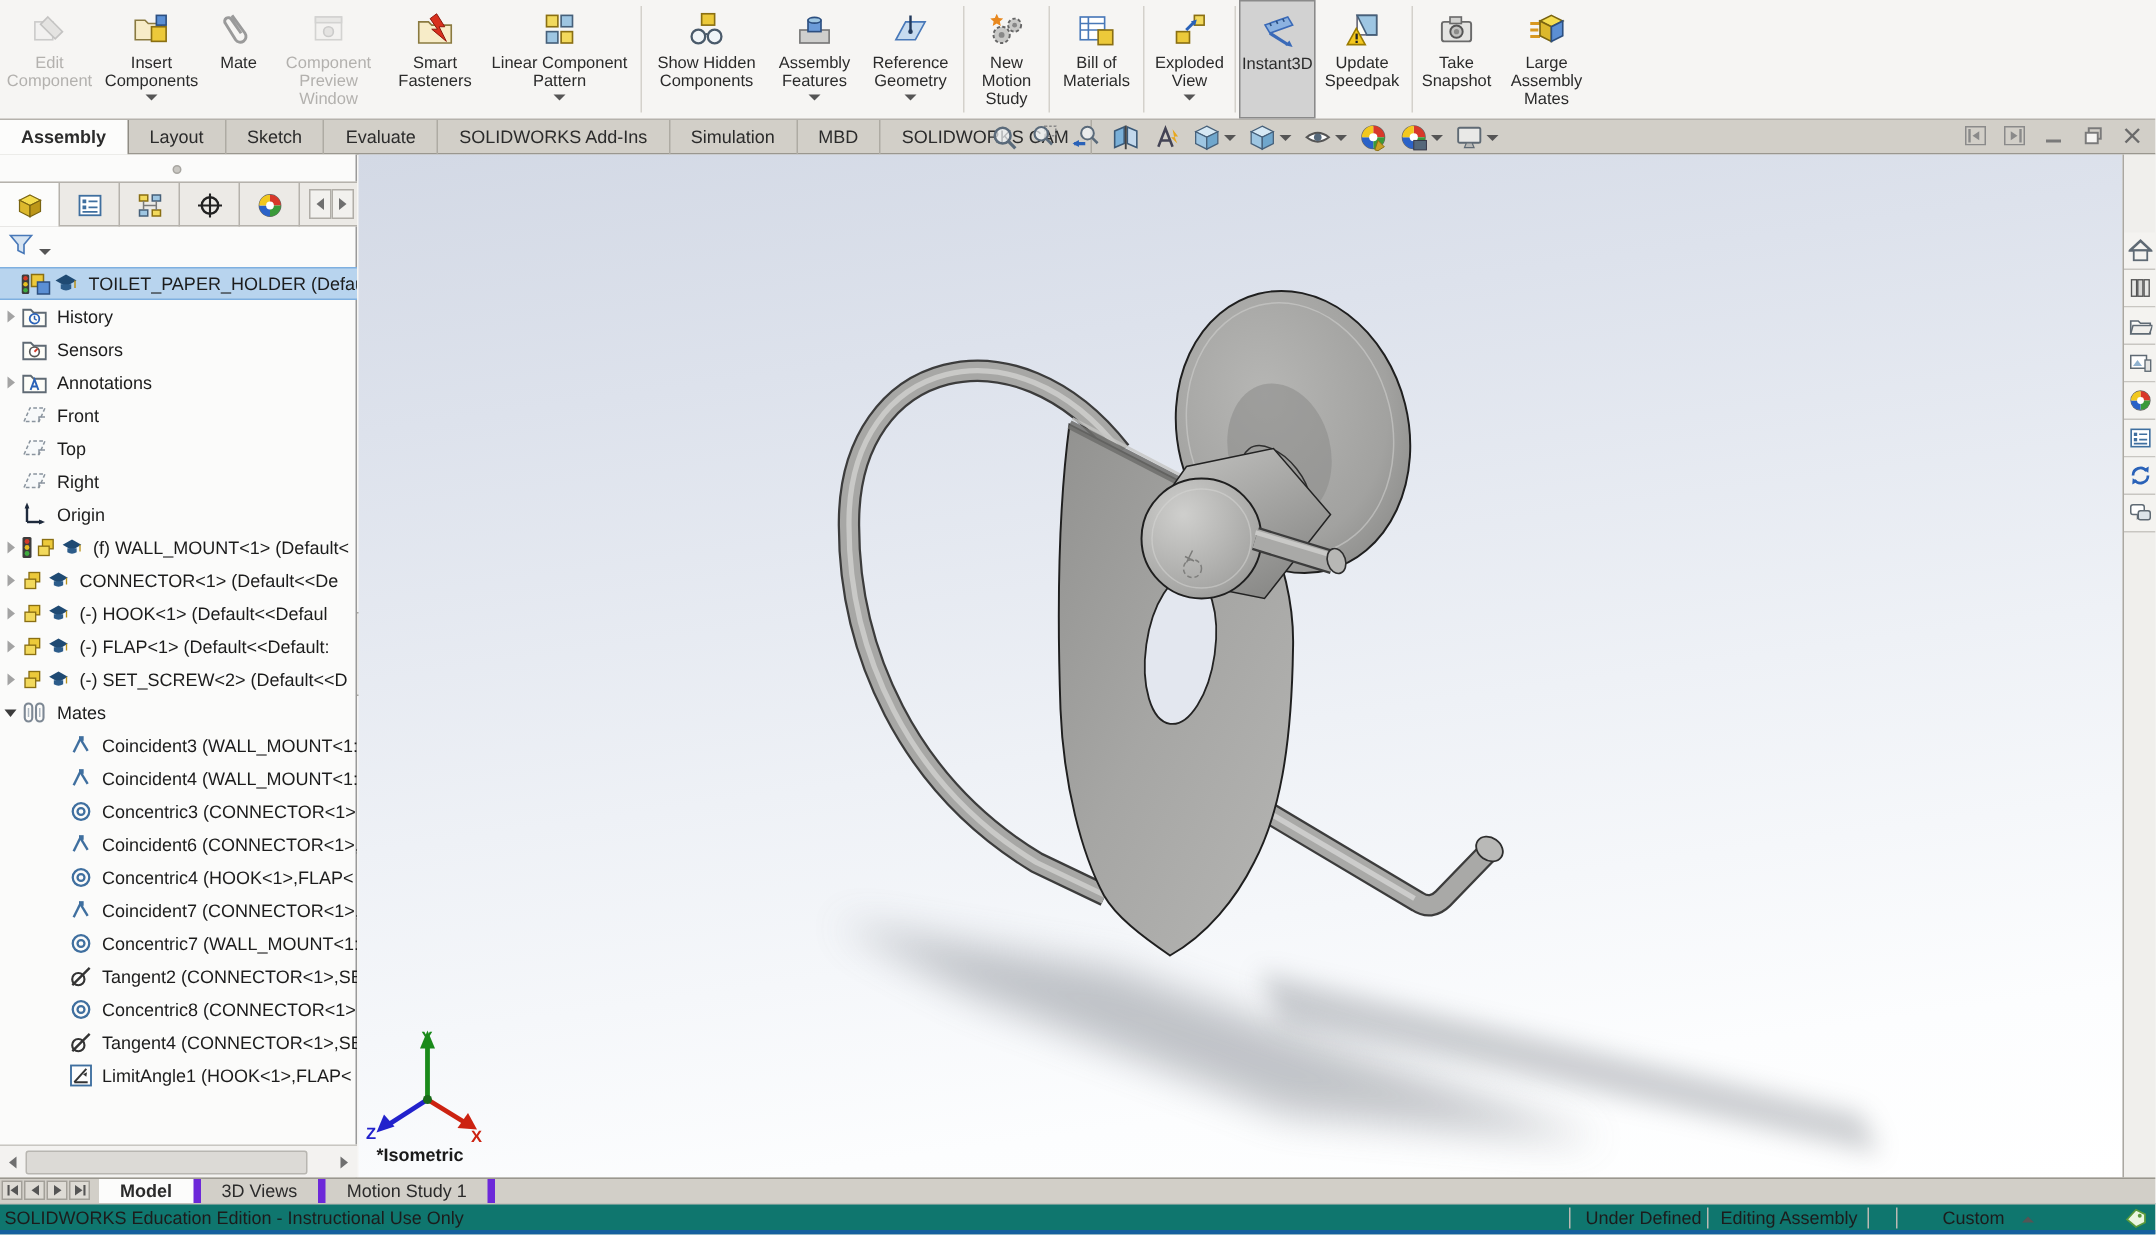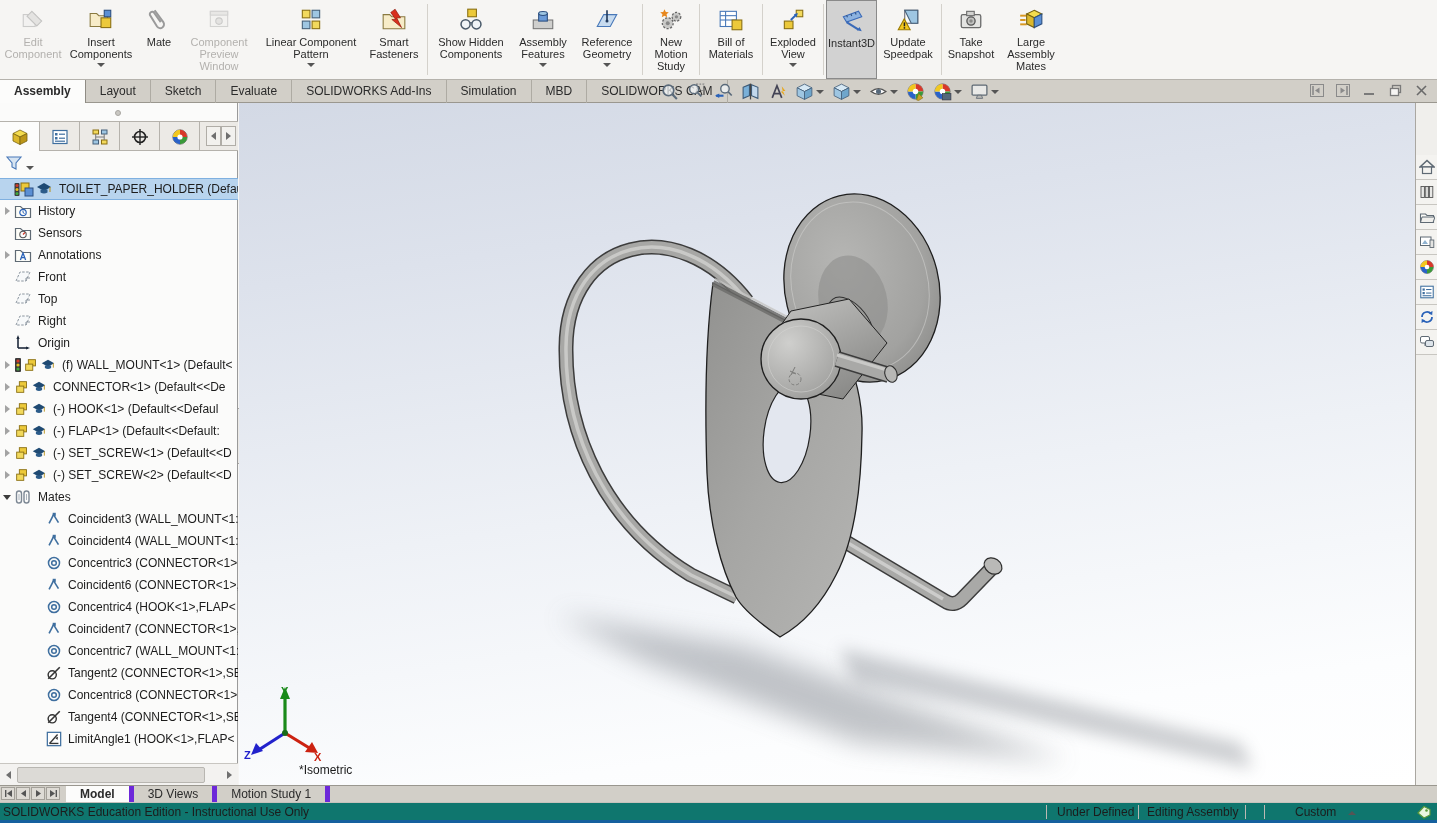--- a/index.html
+++ b/index.html
@@ -55,21 +55,21 @@
   .tri-l { width:0; height:0; border-top:4px solid transparent; border-bottom:4px solid transparent; border-right:5px solid #6f6f6f; }
   .tri-r { width:0; height:0; border-top:4px solid transparent; border-bottom:4px solid transparent; border-left:5px solid #6f6f6f; }
   #hthumb { height:16px; width:188px; background:#dcdad6; border:1px solid #b8b6b1; border-radius:2px; cursor:default; }
 
   
   #splitter { position:absolute; left:238px; top:305px; width:11px; height:56px; background:#eceae6; border:1px solid #a8a6a0; border-left:none; border-radius:0 4px 4px 0; cursor:default; }
   #splitter .dot { position:absolute; left:3px; top:24px; width:5px; height:5px; border-radius:50%; background:#b8b6b1; }
 
   
   #viewport { position:absolute; left:239px; top:0; width:1176px; height:682px; background:linear-gradient(172deg,#d3d9e5 0%,#dde2ec 22%,#eef1f6 55%,#fcfdfe 85%,#ffffff 100%); overflow:hidden; }
-  #isolabel { position:absolute; left:12px; top:660px; font-size:12px; font-weight:normal; color:#1a1a1a;margin-left:48px; }
+  #isolabel { position:absolute; left:12px; top:660px; font-size:12px; font-weight:bold; color:#1a1a1a; }
   #triad { position:absolute; left:4px; top:578px; }
   .axlbl { font-size:11px; font-weight:bold; }
 
   
   #taskpane { position:absolute; left:1415px; top:0; width:22px; height:682px; background:#f0efec; border-left:1px solid #aaa7a1; }
   .tpbtn { width:21px; height:25px; border-bottom:1px solid #c8c6c1; display:flex; align-items:center; justify-content:center; cursor:default; background:#f4f3f0; }
 
   
   #bottombar { position:absolute; left:0; top:785px; width:1437px; height:17px; background:#d2cfc8; border-top:1px solid #9a978f; display:flex; align-items:stretch; }
   .navbtn { width:14px; height:13px; margin:1px 0 0 1px; background:#dedbd5; border:1px solid #a3a099; display:flex; align-items:center; justify-content:center; cursor:default; }
@@ -241,41 +241,41 @@
       <span class="ric">
         <svg width="26" height="26" viewBox="0 0 24 24">
             <rect x="4" y="4" width="16" height="14" fill="#f0f0ee" stroke="#aaa"></rect>
             <rect x="4" y="4" width="16" height="3.5" fill="#d8d8d6" stroke="#aaa"></rect>
             <circle cx="12" cy="13" r="3" fill="#cfcfcd" stroke="#999"></circle>
           </svg>
       </span>
       <span class="rlabel">Component Preview Window</span>
     </div>
 
+    <div class="rbtn" style="width:62px">
+      <span class="ric">
+        <svg width="26" height="26" viewBox="0 0 24 24">
+            <path d="M2,7 h6 l2,2 h12 v11 h-20 z" fill="#f7ecc8" stroke="#8a7a40"></path>
+            <polygon points="13,2 18,10 14.5,10 19,19 10,11.5 13.5,11.5 9,5" fill="#d8301e" stroke="#8a1408" stroke-width="0.6"></polygon>
+          </svg>
+      </span>
+      <span class="rlabel">Smart Fasteners</span>
+    </div>
+
     <div class="rbtn" style="width:104px">
       <span class="ric">
         <svg width="26" height="26" viewBox="0 0 24 24">
             <rect x="4" y="3" width="7" height="7" fill="#f2d95c" stroke="#8a6f12"></rect>
             <rect x="13" y="3" width="7" height="7" fill="#9ec6e2" stroke="#46607a"></rect>
             <rect x="4" y="13" width="7" height="7" fill="#9ec6e2" stroke="#46607a"></rect>
             <rect x="13" y="13" width="7" height="7" fill="#f2d95c" stroke="#8a6f12"></rect>
           </svg>
       </span>
       <span class="rlabel">Linear Component Pattern</span>
       <span class="ddarrow"></span>
-    </div>
-
-    <div class="rbtn" style="width:62px">
-      <span class="ric">
-        <svg width="26" height="26" viewBox="0 0 24 24">
-            <path d="M2,7 h6 l2,2 h12 v11 h-20 z" fill="#f7ecc8" stroke="#8a7a40"></path>
-            <polygon points="13,2 18,10 14.5,10 19,19 10,11.5 13.5,11.5 9,5" fill="#d8301e" stroke="#8a1408" stroke-width="0.6"></polygon>
-          </svg>
-      </span>
-      <span class="rlabel">Smart Fasteners</span>
     </div>
 
 
     <div class="rdiv"></div>
 
     <div class="rbtn" style="width:82px">
       <span class="ric">
         <svg width="26" height="26" viewBox="0 0 24 24">
             <rect x="9" y="2" width="8" height="7" fill="#ecc93a" stroke="#8a6f12"></rect>
             <circle cx="7" cy="16" r="4.2" fill="#eef4f8" fill-opacity="0.7" stroke="#4a5a6a" stroke-width="1.4"></circle>
@@ -694,32 +694,20 @@
           <span class="exp">
               <span class="exp-c"></span>
             </span>
           <svg class="tic" width="16" height="18" viewBox="0 0 18 18">
               <use href="#sym-part"></use>
             </svg>
           <svg class="tic" width="16" height="18" viewBox="0 0 18 18">
               <use href="#sym-hat"></use>
             </svg>
           <span class="lbl">(-) FLAP&lt;1&gt; (Default&lt;&lt;Default:</span>
-        </div>
-        <div class="trow">
-          <span class="exp">
-              <span class="exp-c"></span>
-            </span>
-          <svg class="tic" width="16" height="18" viewBox="0 0 18 18">
-              <use href="#sym-part"></use>
-            </svg>
-          <svg class="tic" width="16" height="18" viewBox="0 0 18 18">
-              <use href="#sym-hat"></use>
-            </svg>
-          <span class="lbl">(-) SET_SCREW&lt;1&gt; (Default&lt;&lt;D</span>
         </div>
         <div class="trow">
           <span class="exp">
               <span class="exp-c"></span>
             </span>
           <svg class="tic" width="16" height="18" viewBox="0 0 18 18">
               <use href="#sym-part"></use>
             </svg>
           <svg class="tic" width="16" height="18" viewBox="0 0 18 18">
               <use href="#sym-hat"></use>

